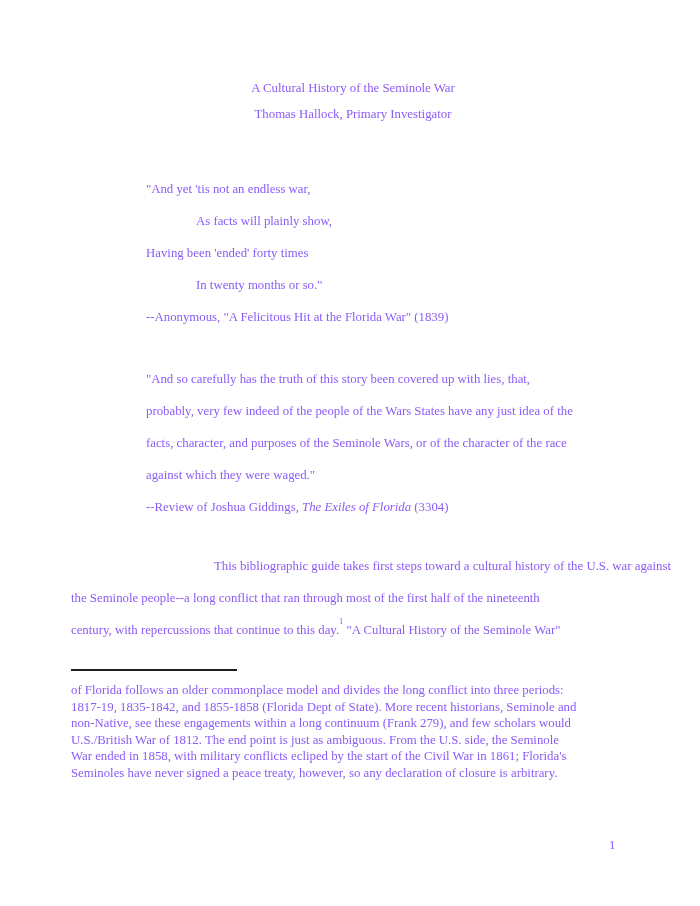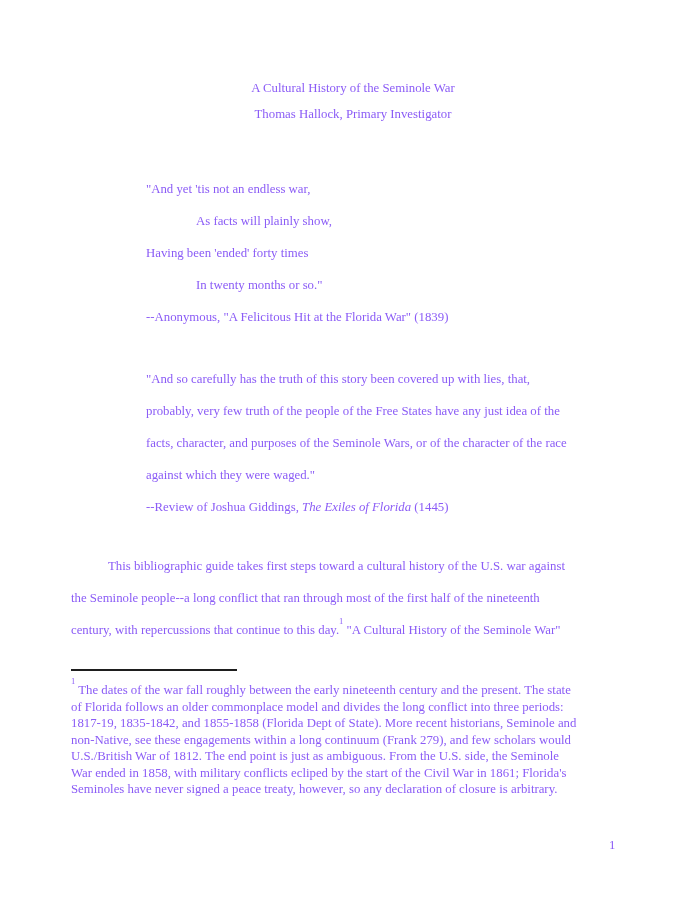--- a/index.html
+++ b/index.html
@@ -36,20 +36,21 @@
   .indent2 {
     padding-left: 50px;
   }
   .body-par {
     left: 71px;
     top: 550px;
     width: 600px;
   }
   .body-par .first {
     text-indent: 37px;
+    text-align: right;
   }
   .epigraph-poem  { left: 146px; top: 173px; }
   .epigraph-quote { left: 146px; top: 363px; }
   .work-title { font-style: italic; }
   sup.ref {
     font-size: 8.5px;
     line-height: 0;
     position: relative;
     top: -5px;
   }
@@ -92,36 +93,35 @@
   <div class="block epigraph-poem">
     <div class="line">"And yet 'tis not an endless war,</div>
     <div class="line indent2">As facts will plainly show,</div>
     <div class="line">Having been 'ended' forty times</div>
     <div class="line indent2">In twenty months or so."</div>
     <div class="line">--Anonymous, "A Felicitous Hit at the Florida War" (1839)</div>
   </div>
 
   <div class="block epigraph-quote">
     <div class="line">"And so carefully has the truth of this story been covered up with lies, that,</div>
-    <div class="line">probably, very few truth of the people of the Free States have any just idea of the</div>
+    <div class="line">probably, very few indeed of the people of the Wars States have any just idea of the</div>
     <div class="line">facts, character, and purposes of the Seminole Wars, or of the character of the race</div>
     <div class="line">against which they were waged."</div>
-    <div class="line"><span>--Review of Joshua Giddings, </span><span class="work-title">The Exiles of Florida</span><span> (1445)</span></div>
+    <div class="line"><span>--Review of Joshua Giddings, </span><span class="work-title">The Exiles of Florida</span><span> (3304)</span></div>
   </div>
 
   <div class="block body-par">
     <div class="line first">This bibliographic guide takes first steps toward a cultural history of the U.S. war against</div>
     <div class="line">the Seminole people--a long conflict that ran through most of the first half of the nineteenth</div>
     <div class="line"><span>century, with repercussions that continue to this day.</span><sup class="ref">1</sup><span> "A Cultural History of the Seminole War"</span></div>
   </div>
 
   <div class="footnote-sep"></div>
 
   <div class="footnote">
-    <div class="fline"><sup class="ref">1</sup><span> The dates of the war fall roughly between the early nineteenth century and the present. The state</span></div>
     <div class="fline">of Florida follows an older commonplace model and divides the long conflict into three periods:</div>
     <div class="fline">1817-19, 1835-1842, and 1855-1858 (Florida Dept of State). More recent historians, Seminole and</div>
     <div class="fline">non-Native, see these engagements within a long continuum (Frank 279), and few scholars would</div>
     <div class="fline">U.S./British War of 1812. The end point is just as ambiguous. From the U.S. side, the Seminole</div>
     <div class="fline">War ended in 1858, with military conflicts ecliped by the start of the Civil War in 1861; Florida's</div>
     <div class="fline">Seminoles have never signed a peace treaty, however, so any declaration of closure is arbitrary.</div>
   </div>
 
   <div class="page-number">1</div>
 

